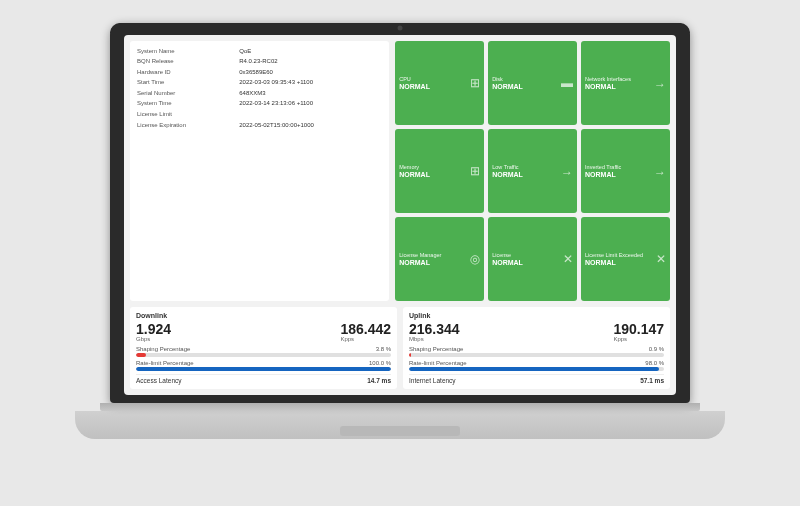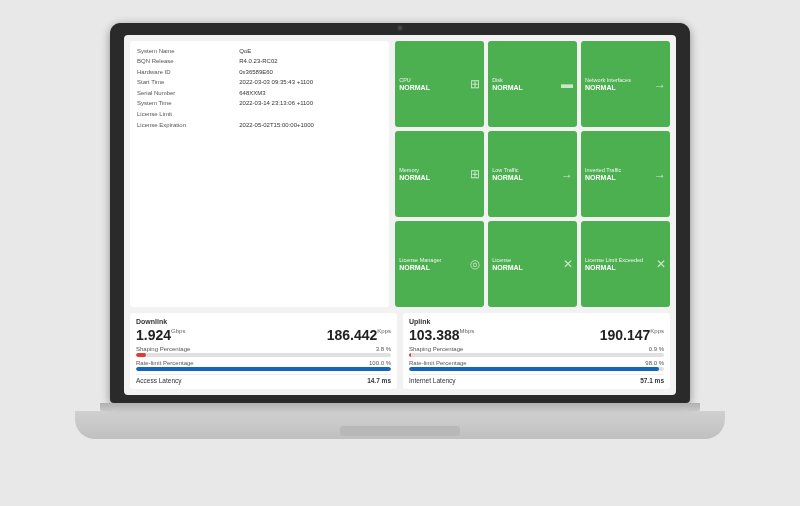--- a/index.html
+++ b/index.html
@@ -183,21 +183,21 @@
     }
 
     .metric-row {
       display: flex;
       gap: 8px;
       margin-bottom: 4px;
     }
 
     .metric-value-block {
       display: flex;
-      flex-direction: row;
+      flex-direction: column;
     }
 
     .metric-big {
       font-size: 14px;
       font-weight: bold;
       color: #222;
       line-height: 1;
     }
 
     .metric-unit {
@@ -435,21 +435,21 @@
             <div class="latency-row">
               <span>Access Latency</span>
               <span class="latency-value">14.7 ms</span>
             </div>
           </div>
 
           <div class="metric-panel">
             <div class="metric-panel-title">Uplink</div>
             <div class="metric-row">
               <div class="metric-value-block">
-                <span class="metric-big">103.388</span>
+                <span class="metric-big">216.344</span>
                 <span class="metric-unit">Mbps</span>
               </div>
               <div class="metric-value-block" style="margin-left:auto;">
                 <span class="metric-big">190.147</span>
                 <span class="metric-unit">Kpps</span>
               </div>
             </div>
             <div class="progress-section">
               <div class="progress-row">
                 <div class="progress-label-row">

